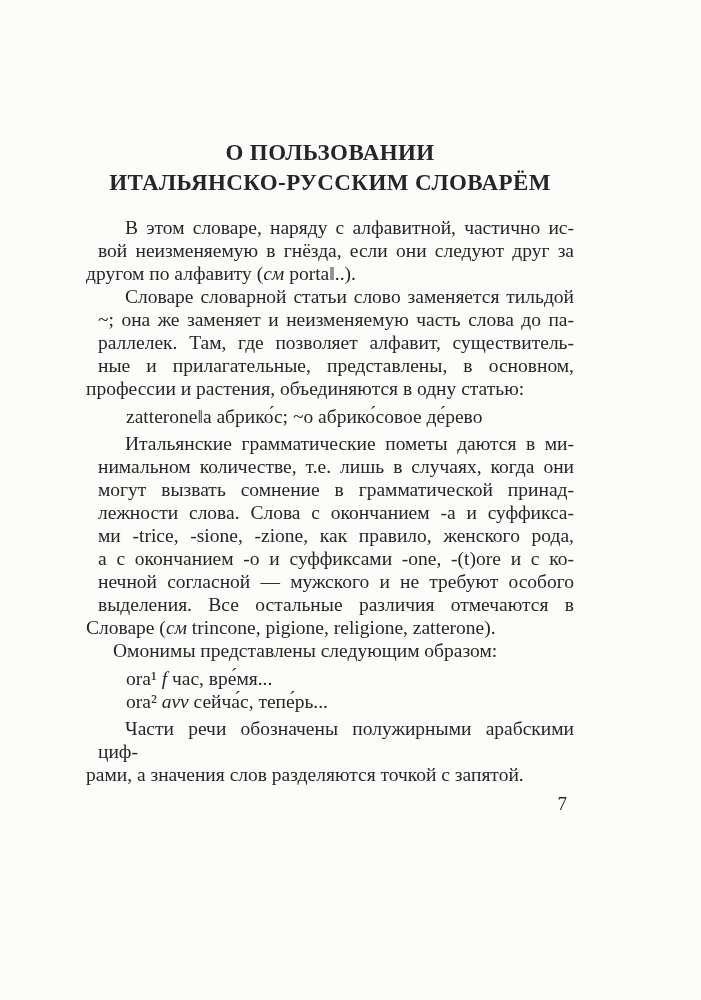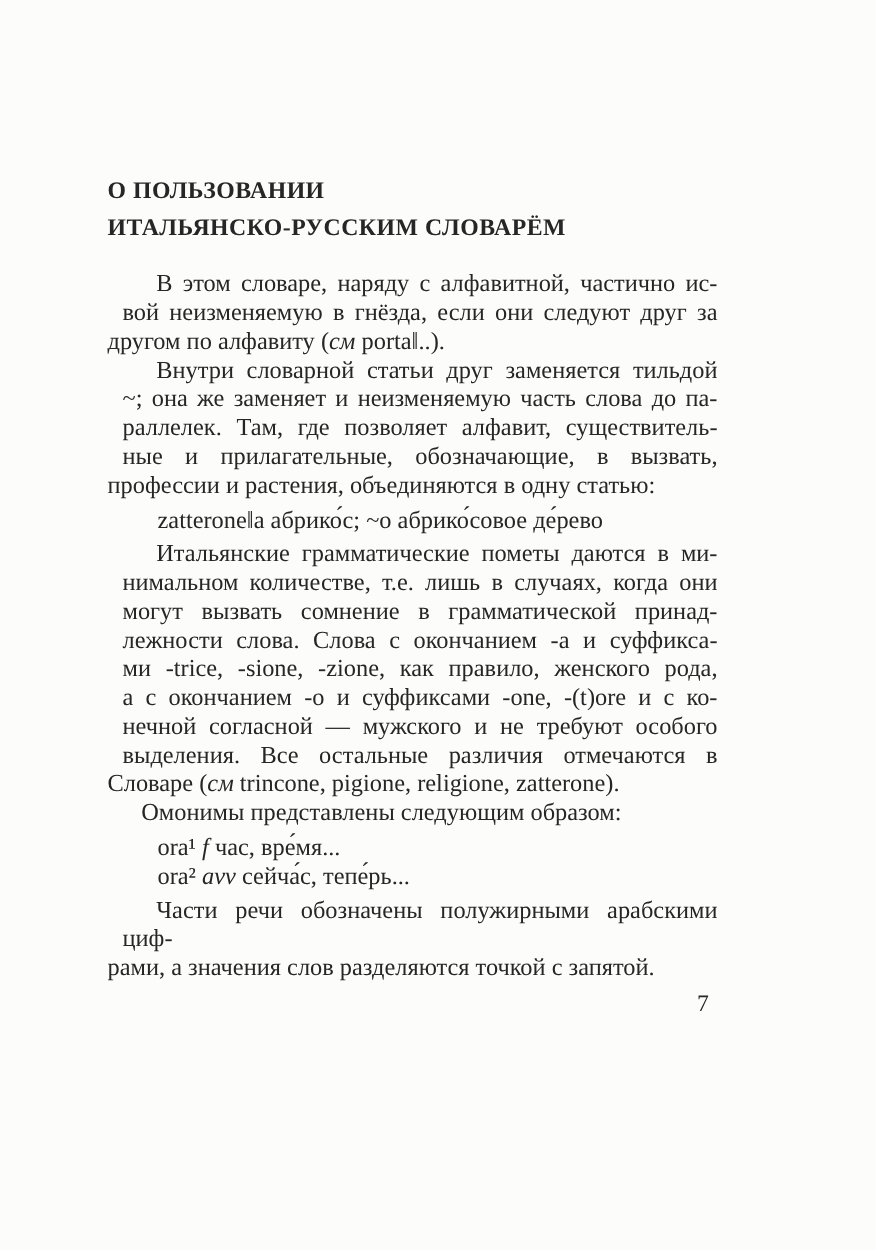--- a/index.html
+++ b/index.html
@@ -11,23 +11,23 @@
     overflow: hidden;
   }
   .page {
     box-sizing: border-box;
     width: 701px;
     height: 1000px;
     padding: 138px 127px 0 86px;
     color: #262626;
   }
   .title {
-    text-align: left;
+    text-align: center;
     font-weight: bold;
-    font-size: 19px;
+    font-size: 23px;
     line-height: 30px;
     letter-spacing: 0.4px;
     margin-bottom: 18px;
   }
   .body-text {
     font-size: 19.5px;
     line-height: 23px;
   }
   .line {
     text-align: left;
@@ -61,24 +61,24 @@
     <div class="title-line">ИТАЛЬЯНСКО-РУССКИМ СЛОВАРЁМ</div>
   </header>
 
   <main class="body-text" id="content">
       <div class="block paragraph">
         <div class="line jst ind"><span class="r-n">В этом словаре, наряду с алфавитной, частично ис-</span></div>
         <div class="line jst"><span class="r-n">вой неизменяемую в гнёзда, если они следуют друг за</span></div>
         <div class="line"><span class="r-n">другом по алфавиту (</span><span class="r-i">см </span><span class="r-b">porta</span><span class="r-n">‖..).</span></div>
       </div>
       <div class="block paragraph">
-        <div class="line jst ind"><span class="r-n">Внутри словарной статьи друг заменяется тильдой</span></div>
+        <div class="line jst ind"><span class="r-n">Словаре словарной статьи слово заменяется тильдой</span></div>
         <div class="line jst"><span class="r-n">~; она же заменяет и неизменяемую часть слова до па-</span></div>
         <div class="line jst"><span class="r-n">раллелек. Там, где позволяет алфавит, существитель-</span></div>
-        <div class="line jst"><span class="r-n">ные и прилагательные, обозначающие, в вызвать,</span></div>
+        <div class="line jst"><span class="r-n">ные и прилагательные, представлены, в основном,</span></div>
         <div class="line"><span class="r-n">профессии и растения, объединяются в одну статью:</span></div>
       </div>
       <div class="block example">
         <div class="line"><span class="r-b">zatterone‖a</span><span class="r-n"> абрико́с; </span><span class="r-b">~o</span><span class="r-n"> абрико́совое де́рево</span></div>
       </div>
       <div class="block paragraph">
         <div class="line jst ind"><span class="r-n">Итальянские грамматические пометы даются в ми-</span></div>
         <div class="line jst"><span class="r-n">нимальном количестве, т.е. лишь в случаях, когда они</span></div>
         <div class="line jst"><span class="r-n">могут вызвать сомнение в грамматической принад-</span></div>
         <div class="line jst"><span class="r-n">лежности слова. Слова с окончанием -а и суффикса-</span></div>

